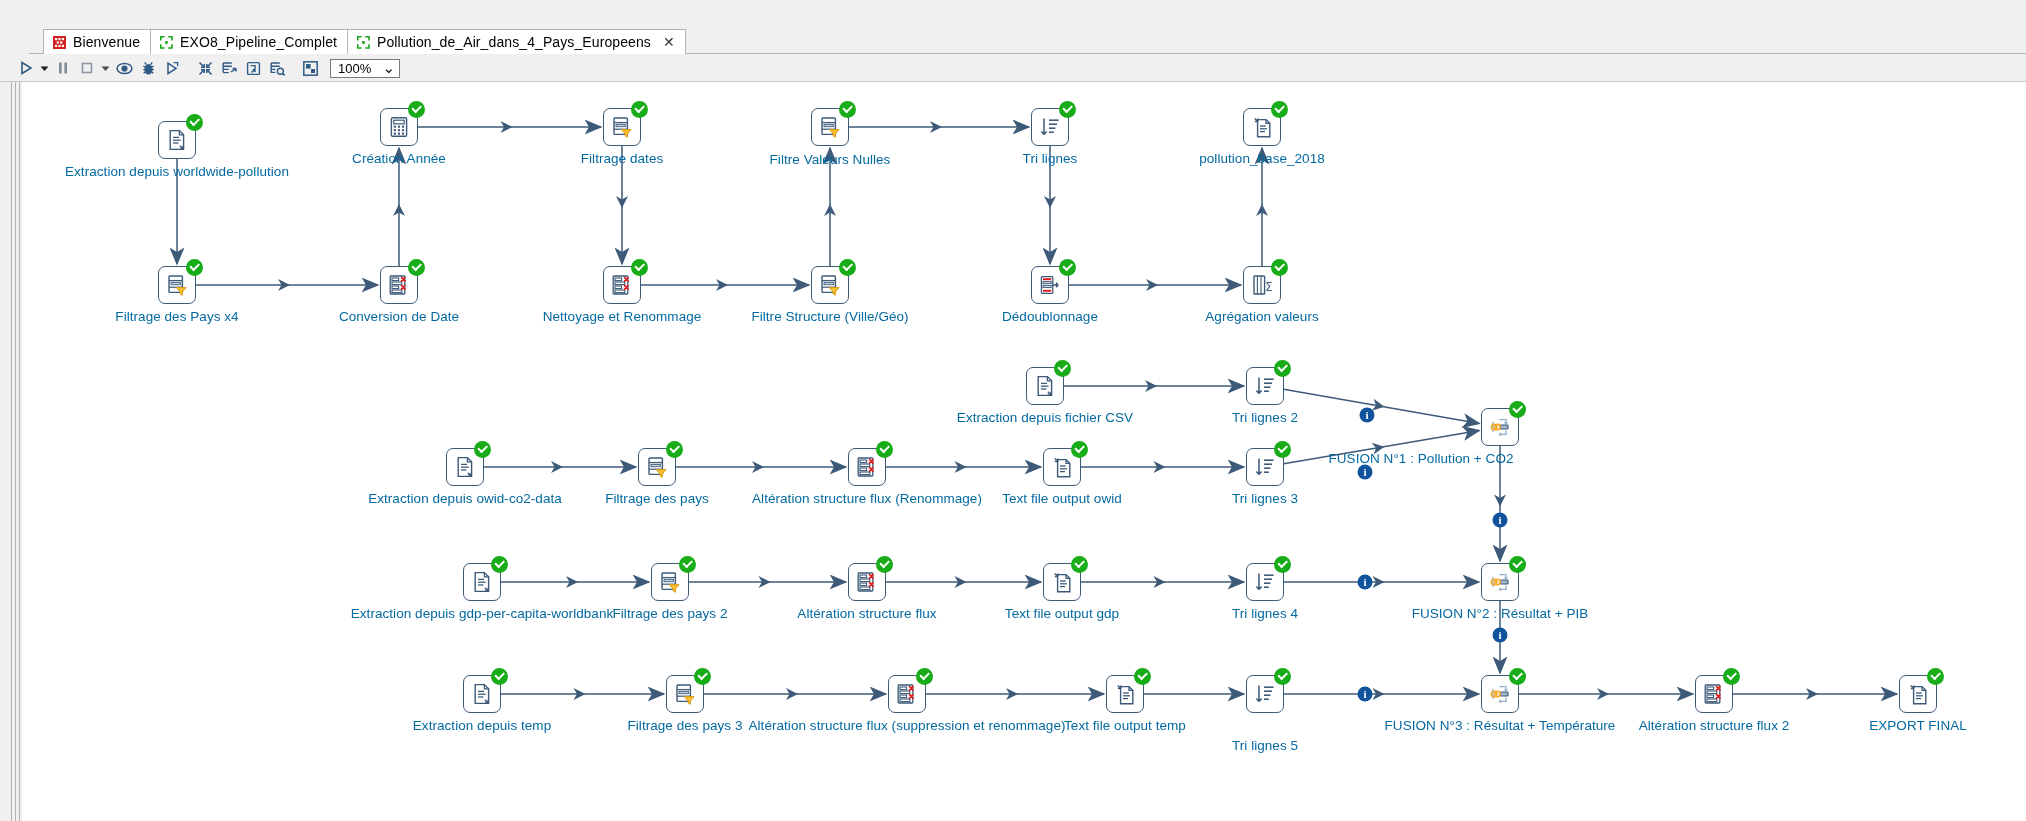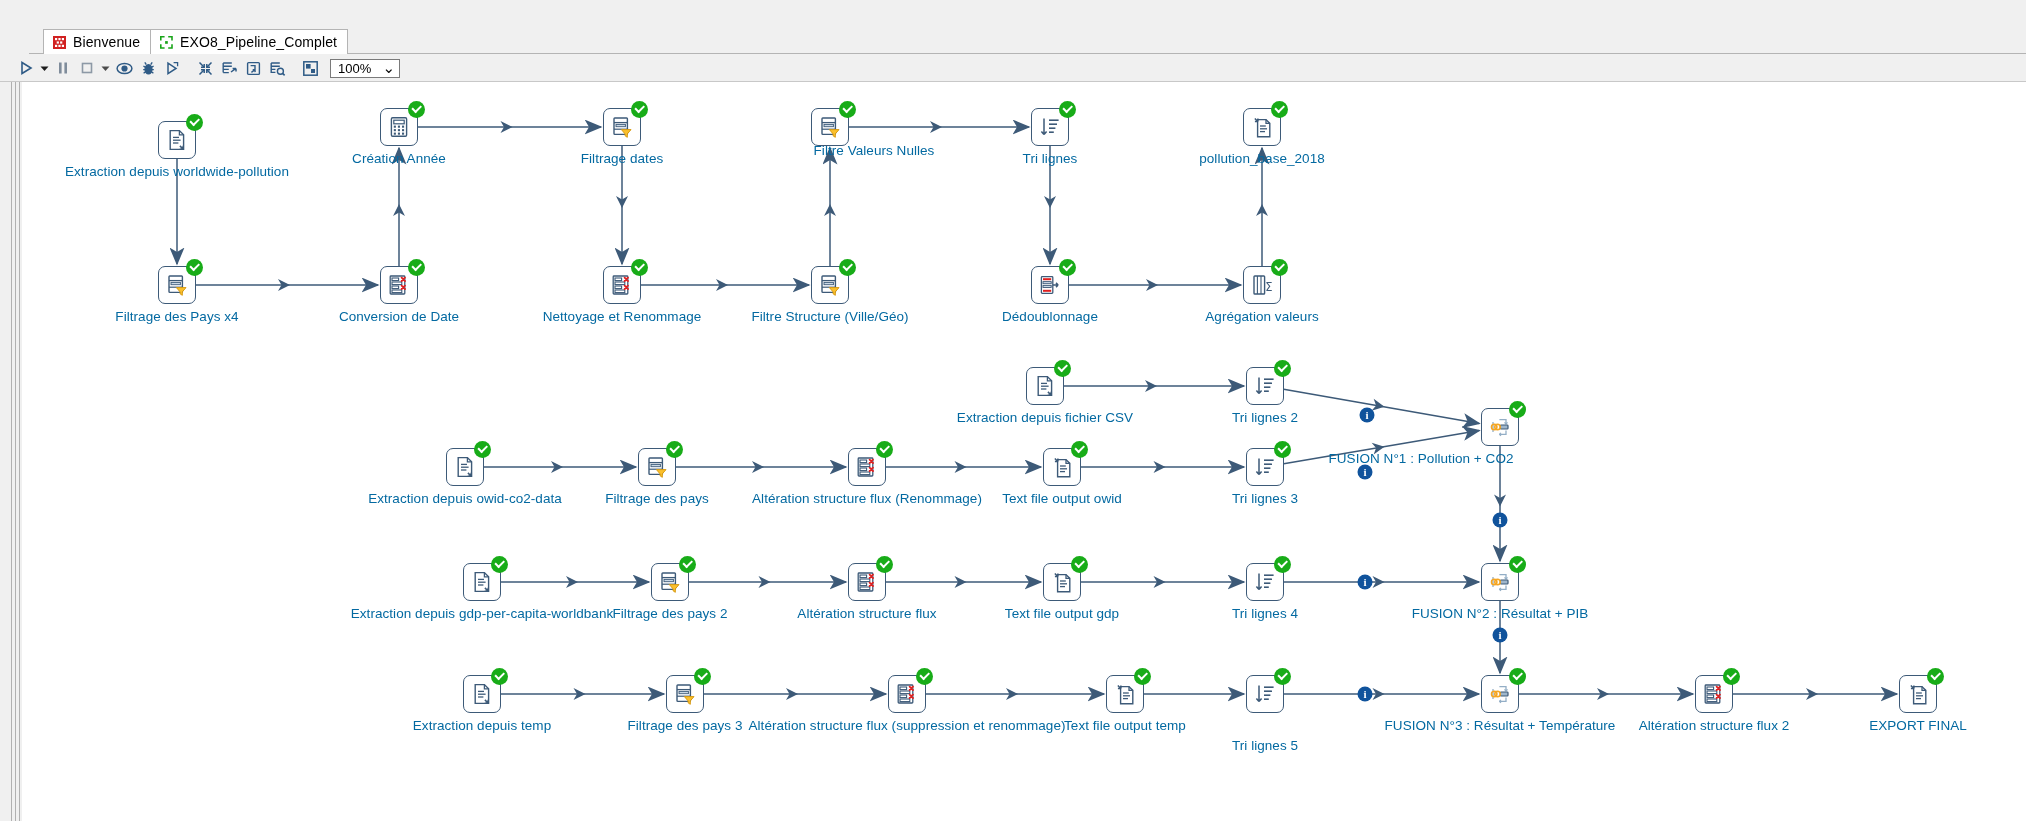--- a/index.html
+++ b/index.html
@@ -223,20 +223,35 @@
                 <path d="M13.8 1H9.2v1.6h3V5.6h1.6z"></path>
               <path d="M1 13.8h4.6v-1.6H2.6V9.2H1z"></path>
                 <path d="M13.8 13.8H9.2v-1.6h3V9.2h1.6z"></path>
               <rect x="6.1" y="6.1" width="2.7" height="2.7"></rect>
             </g>
           </svg>
         </span>
         <span class="tab-label">EXO8_Pipeline_Complet</span>
       </div>
 
+      <div class="tab active">
+        <span class="tab-ico">
+          <svg class="tab-ico" viewBox="0 0 15 15">
+            <g fill="#19a519">
+              <path d="M1 1h4.6v1.6H2.6V5.6H1z"></path>
+                <path d="M13.8 1H9.2v1.6h3V5.6h1.6z"></path>
+              <path d="M1 13.8h4.6v-1.6H2.6V9.2H1z"></path>
+                <path d="M13.8 13.8H9.2v-1.6h3V9.2h1.6z"></path>
+              <rect x="6.1" y="6.1" width="2.7" height="2.7"></rect>
+            </g>
+          </svg>
+        </span>
+        <span class="tab-label">Pollution_de_Air_dans_4_Pays_Europeens</span>
+        <span class="tab-close">✕</span>
+      </div>
 
     </div>
   </div>
 
   <div class="toolbar">
     <div class="tb-inner">
 
       <div class="tb-btn">
         <svg width="16" height="16" viewBox="0 0 16 16">
             <path d="M4 2.5 L13 8 L4 13.5 Z" fill="none" stroke="#2f5b86" stroke-width="1.6"></path>
@@ -472,21 +487,21 @@
             <svg width="24" height="24" viewBox="0 0 24 24">
       <rect x="4" y="3" width="13.4" height="16.4" rx="0.8" fill="#fff" stroke="#3d5a78" stroke-width="1.4"></rect>
       <path d="M4 7.6 h13.4" stroke="#3d5a78" stroke-width="1.3"></path>
       <rect x="6" y="9.4" width="9.4" height="2.3" fill="#c9d8e6" stroke="#3d5a78" stroke-width="0.9"></rect>
       <path d="M4 14.2 h13.4" stroke="#3d5a78" stroke-width="1.2"></path>
       <path d="M11.4 14.6 h9.6 l-3.7 4.3 v3.4 l-2.2 -1.5 v-1.9 z" fill="#fbc02d" stroke="#d79a12" stroke-width="1"></path>
     </svg>
           </div>
           <div class="ok-badge"></div>
         </div>
-        <div class="nlabel" style="left: 808px; top: 61px; margin-left: 44px;">Filtre Valeurs Nulles</div>
+        <div class="nlabel" style="left: 808px; top: 70px;">Filtre Valeurs Nulles</div>
         <div class="node" style="left: 1028px; top: 45px;">
           <div class="chip">
             <svg width="24" height="24" viewBox="0 0 24 24">
       <path d="M6 3.4 v16.2 m0 0 l-2.6 -3.1 m2.6 3.1 l2.6 -3.1" fill="none" stroke="#3d5a78" stroke-width="1.5"></path>
       <g stroke="#3d5a78" stroke-width="1.6" stroke-linecap="butt">
         <path d="M11 5.2 h9.6"></path>
                 <path d="M11 9.2 h8"></path>
                 <path d="M11 13.2 h6.4"></path>
                 <path d="M11 17.2 h4.8"></path>
       </g>

